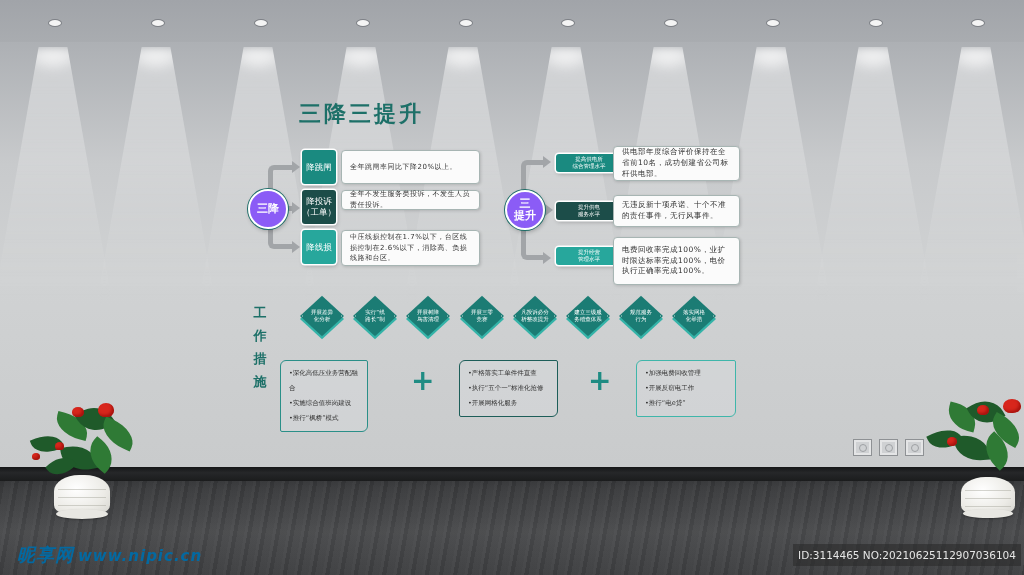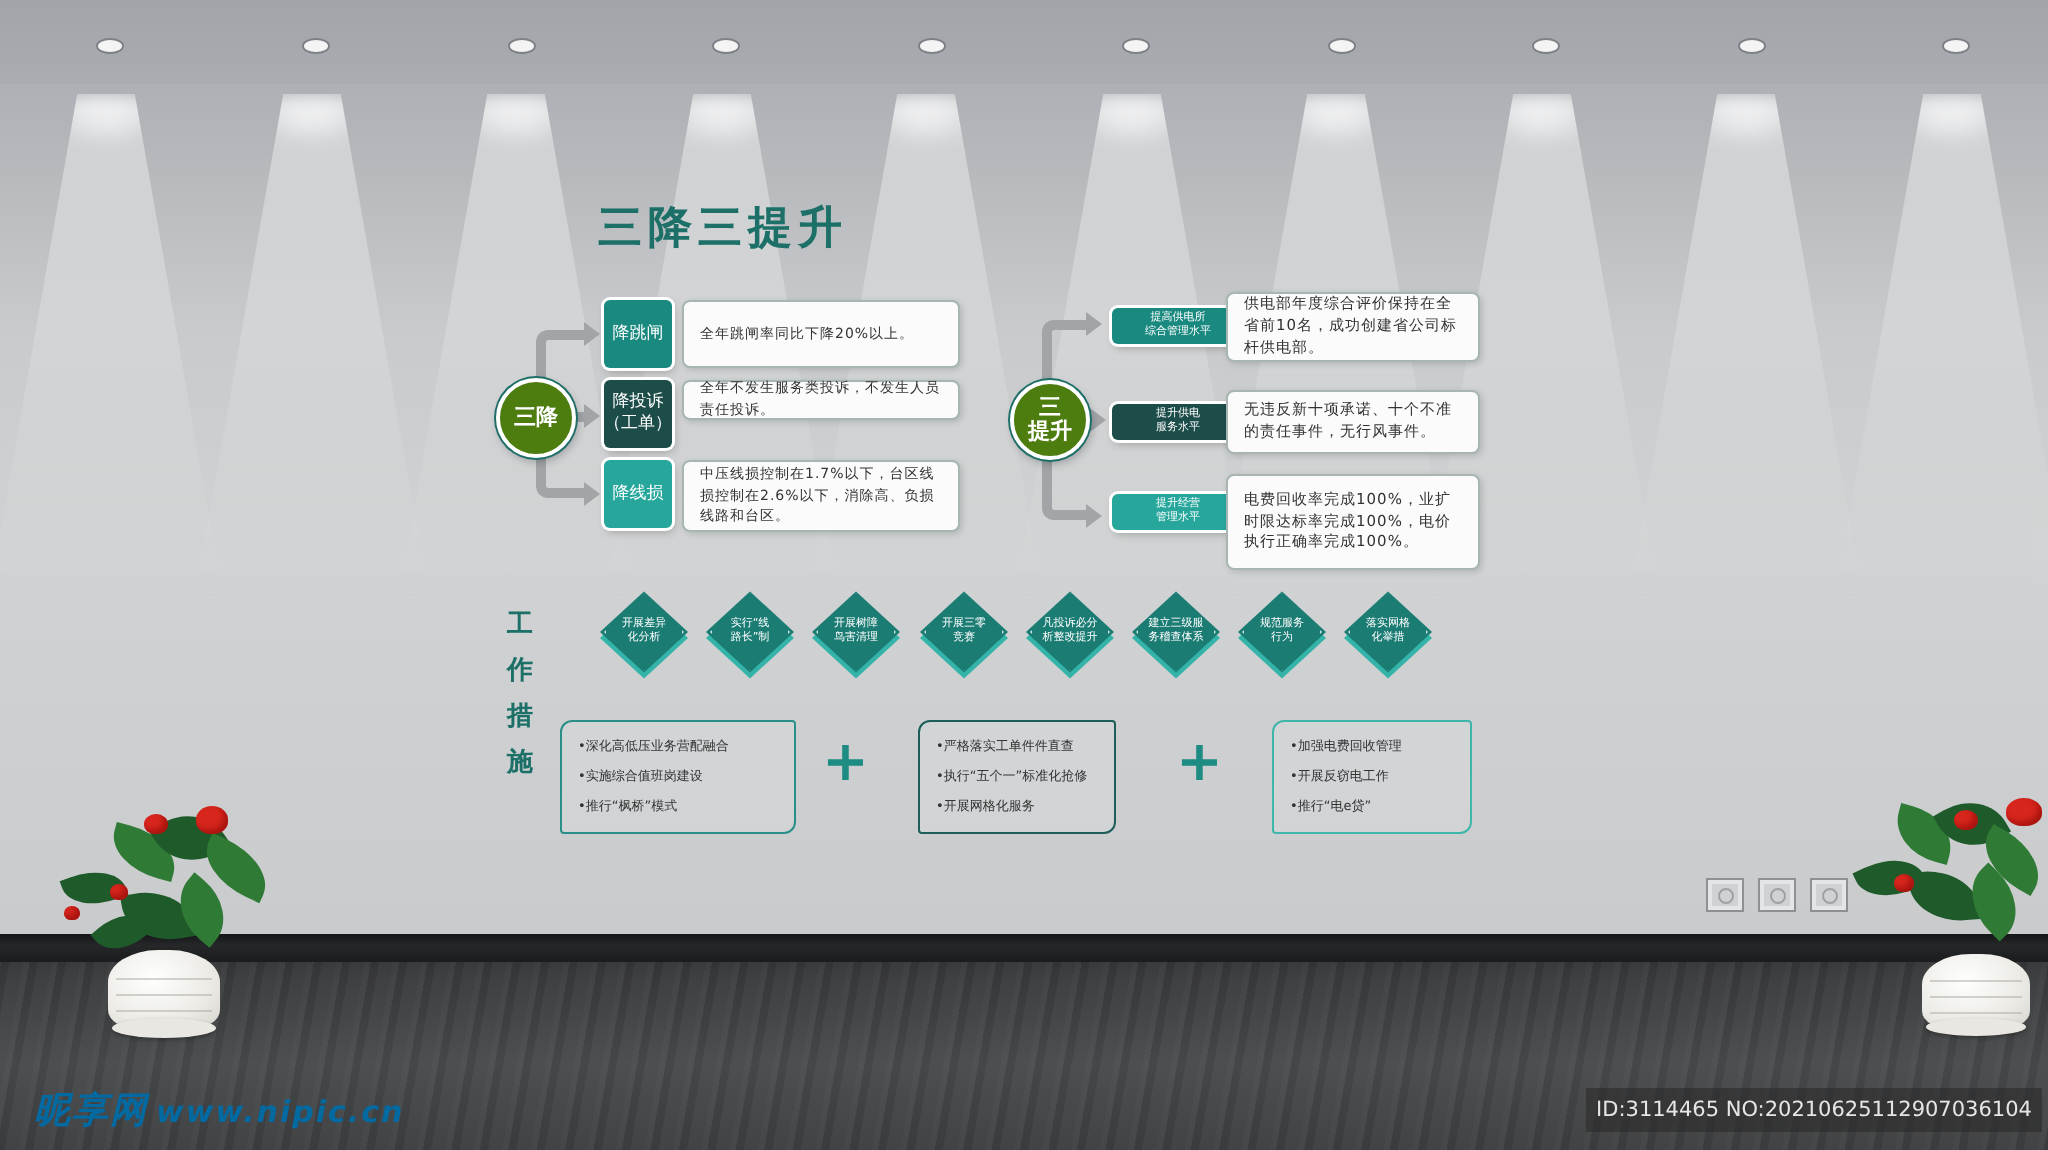--- a/index.html
+++ b/index.html
@@ -22,21 +22,21 @@
     background:
       repeating-linear-gradient(100deg, rgba(255,255,255,0.04) 0 3px, rgba(0,0,0,0.06) 3px 7px, rgba(255,255,255,0.02) 7px 14px),
       linear-gradient(180deg, #2a2b2d 0%, #3b3c3e 20%, #4a4b4d 60%, #3e3f41 100%); }
   .baseboard { position:absolute; left:0; top:467px; width:1024px; height:14px;
     background: linear-gradient(180deg, #151617 0%, #262729 40%, #1b1c1d 100%); }
 
   .title { position: absolute; left: 264px; top: 99px; font-size: 22px; font-weight: bold;
     color: #1d7068; letter-spacing: 3px; font-family: "DejaVu Sans", sans-serif; margin-left: 35px; }
 
   .hub { position: absolute; width: 40px; height: 40px; border-radius: 50%;
-    background: #4d7c0f; border: 2px solid #fff; box-shadow: 0 0 0 1px #1e6e68, 1px 2px 4px rgba(0,0,0,0.25);
+    background: #8b5cf6; border: 2px solid #fff; box-shadow: 0 0 0 1px #1e6e68, 1px 2px 4px rgba(0,0,0,0.25);
     color: #fff; font-weight: bold; display:flex; align-items:center; justify-content:center;
     text-align:center; line-height: 1.1; }
   .connector { position: absolute; border: 5px solid #a2a5a8; border-right: none; }
   .arrow { position: absolute; width: 0; height: 0; border-top: 6px solid transparent;
     border-bottom: 6px solid transparent; border-left: 8px solid #a2a5a8; }
   .stub { position: absolute; height: 5px; background: #a2a5a8; }
 
   .tag { position: absolute; color: #fff; display:flex; align-items:center; justify-content:center;
     text-align:center; border-radius: 3px; box-shadow: 0 0 0 1.5px #fff, 1px 2px 4px rgba(0,0,0,0.25); }
   .tag.big { width: 34px; height: 34px; font-size: 8.5px; line-height: 1.25; }
@@ -266,21 +266,21 @@
     <div class="diamond">
         <div class="edge"></div>
         <div class="shape"></div>
         <div class="rim"></div>
       </div>
     <div class="diamond-text" style="white-space:pre;">落实网格
 化举措</div>
   </div>
 </div>
 
-<div class="measure" style="left:280px; width:118px;">
+<div class="measure" style="left:280px; width:88px;">
   <div>•深化高低压业务营配融合</div>
   <div>•实施综合值班岗建设</div>
   <div>•推行“枫桥”模式</div>
 </div>
 <div class="plus" style="left:411px;">+</div>
 <div class="measure alt" style="left:459px; width:99px;">
   <div>•严格落实工单件件直查</div>
   <div>•执行“五个一”标准化抢修</div>
   <div>•开展网格化服务</div>
 </div>

